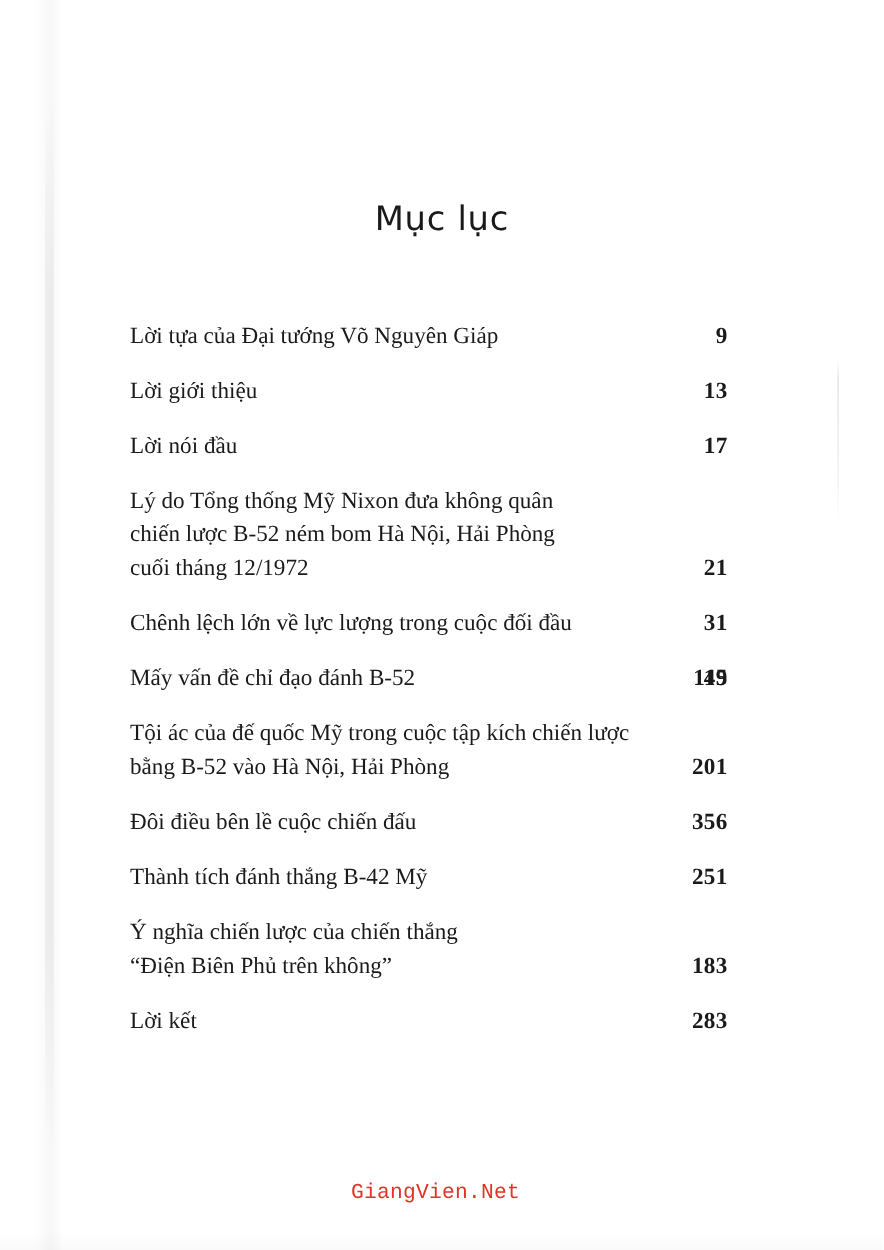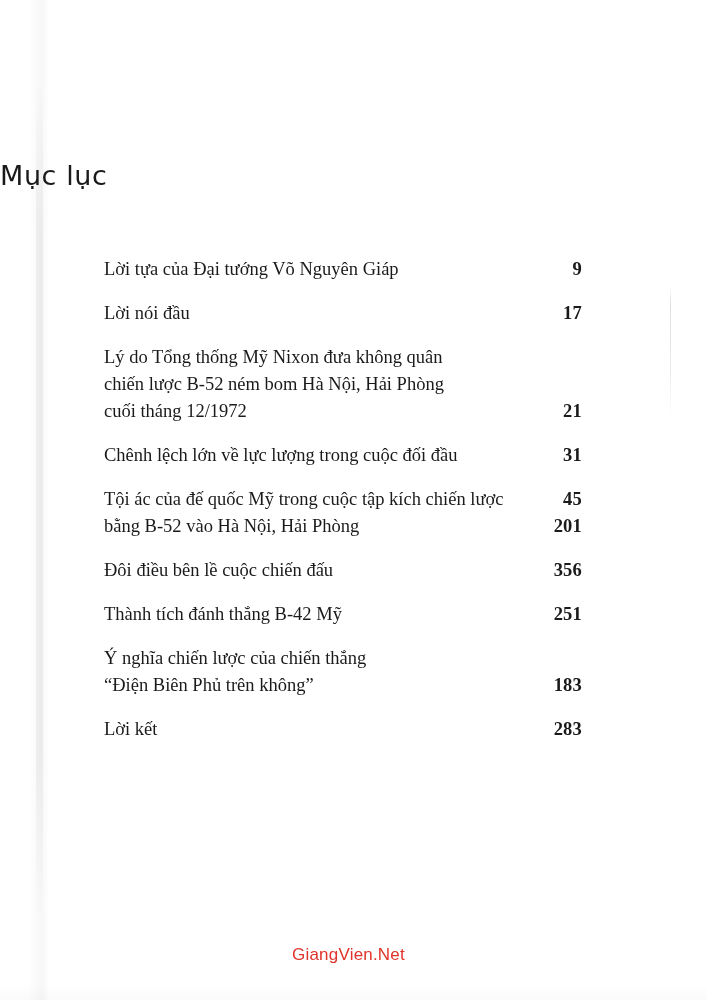--- a/index.html
+++ b/index.html
@@ -72,20 +72,21 @@
                 rgba(0,0,0,0.000) 100%);
     pointer-events: none;
   }
 
   
   .toc-title {
     position: absolute;
     top: 160px;
     left: 0;
     width: 707px;
+    text-align: center;
     font-family: "DejaVu Sans", "Liberation Sans", sans-serif;
     font-size: 27px;
     font-weight: 400;
     letter-spacing: 0.6px;
     color: #1a1a1a;
   }
 
   
   .toc-list {
     position: absolute;
@@ -119,21 +120,21 @@
     letter-spacing: 0.2px;
   }
 
   
   .watermark {
     position: absolute;
     top: 945px;
     left: 0;
     width: 697px;
     text-align: center;
-    font-family: Liberation Sans, sans-serif;
+    font-family: Liberation Mono, monospace;
     font-size: 17px;
     font-weight: 400;
     letter-spacing: 0.2px;
   }
 </style>
 </head>
 <body style="color: rgb(26, 26, 26);">
 
 <div id="page" style="background: rgb(255, 255, 255);">
 
@@ -142,32 +143,38 @@
   <div class="scan-edge-line"></div>
   <div class="scan-bottom-smudge"></div>
 
   <div class="toc-title">Mục lục</div>
 
   <div class="toc-list" id="toc-list">
       <div class="toc-entry">
         <div class="toc-line"><span class="line-text">Lời tựa của Đại tướng Võ Nguyên Giáp</span><span class="page-num">9</span></div>
       </div>
       <div class="toc-entry">
+        <div class="toc-line"><span class="line-text">Lời giới thiệu</span><span class="page-num">13</span></div>
+      </div>
+      <div class="toc-entry">
         <div class="toc-line"><span class="line-text">Lời nói đầu</span><span class="page-num">17</span></div>
       </div>
       <div class="toc-entry">
         <div class="toc-line"><span class="line-text">Lý do Tổng thống Mỹ Nixon đưa không quân</span></div>
         <div class="toc-line"><span class="line-text">chiến lược B-52 ném bom Hà Nội, Hải Phòng</span></div>
         <div class="toc-line"><span class="line-text">cuối tháng 12/1972</span><span class="page-num">21</span></div>
       </div>
       <div class="toc-entry">
         <div class="toc-line"><span class="line-text">Chênh lệch lớn về lực lượng trong cuộc đối đầu</span><span class="page-num">31</span></div>
       </div>
       <div class="toc-entry">
         <div class="toc-line"><span class="page-num">45</span></div>
+      </div>
+      <div class="toc-entry">
+        <div class="toc-line"><span class="line-text">Mấy vấn đề chỉ đạo đánh B-52</span><span class="page-num">119</span></div>
       </div>
       <div class="toc-entry">
         <div class="toc-line"><span class="line-text">Tội ác của đế quốc Mỹ trong cuộc tập kích chiến lược</span></div>
         <div class="toc-line"><span class="line-text">bằng B-52 vào Hà Nội, Hải Phòng</span><span class="page-num">201</span></div>
       </div>
       <div class="toc-entry">
         <div class="toc-line"><span class="line-text">Đôi điều bên lề cuộc chiến đấu</span><span class="page-num">356</span></div>
       </div>
       <div class="toc-entry">
         <div class="toc-line"><span class="line-text">Thành tích đánh thắng B-42 Mỹ</span><span class="page-num">251</span></div>

